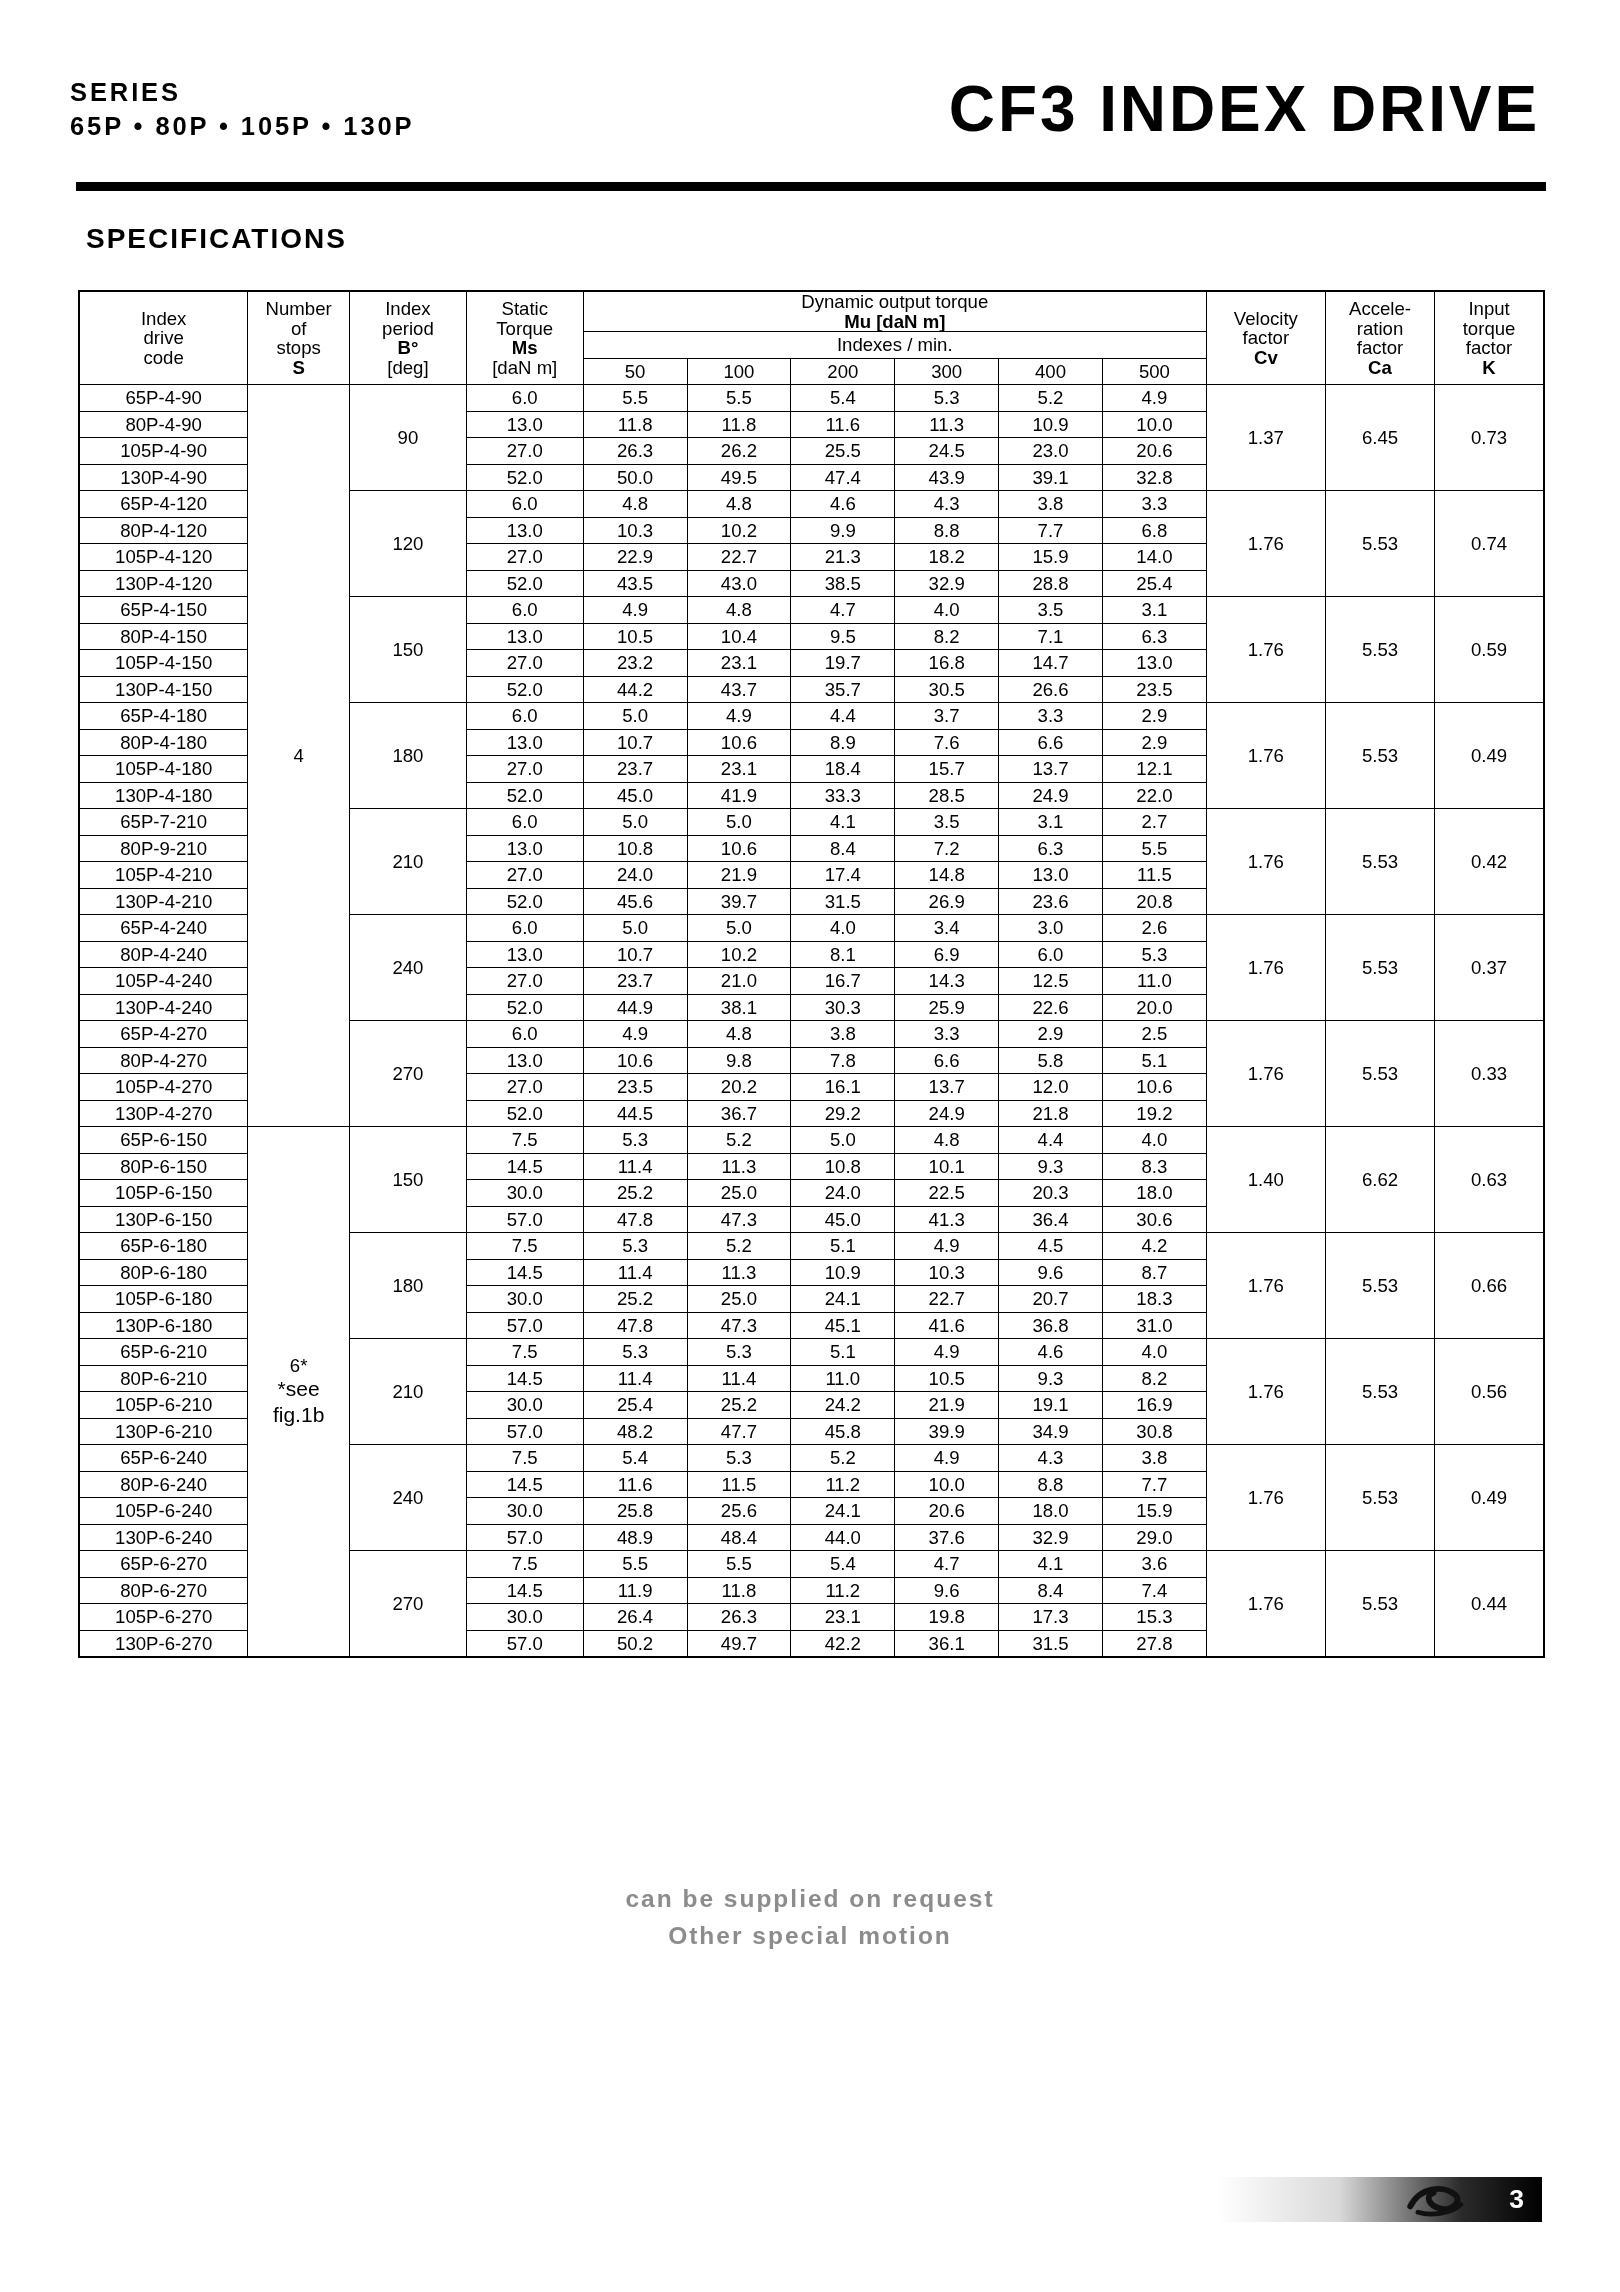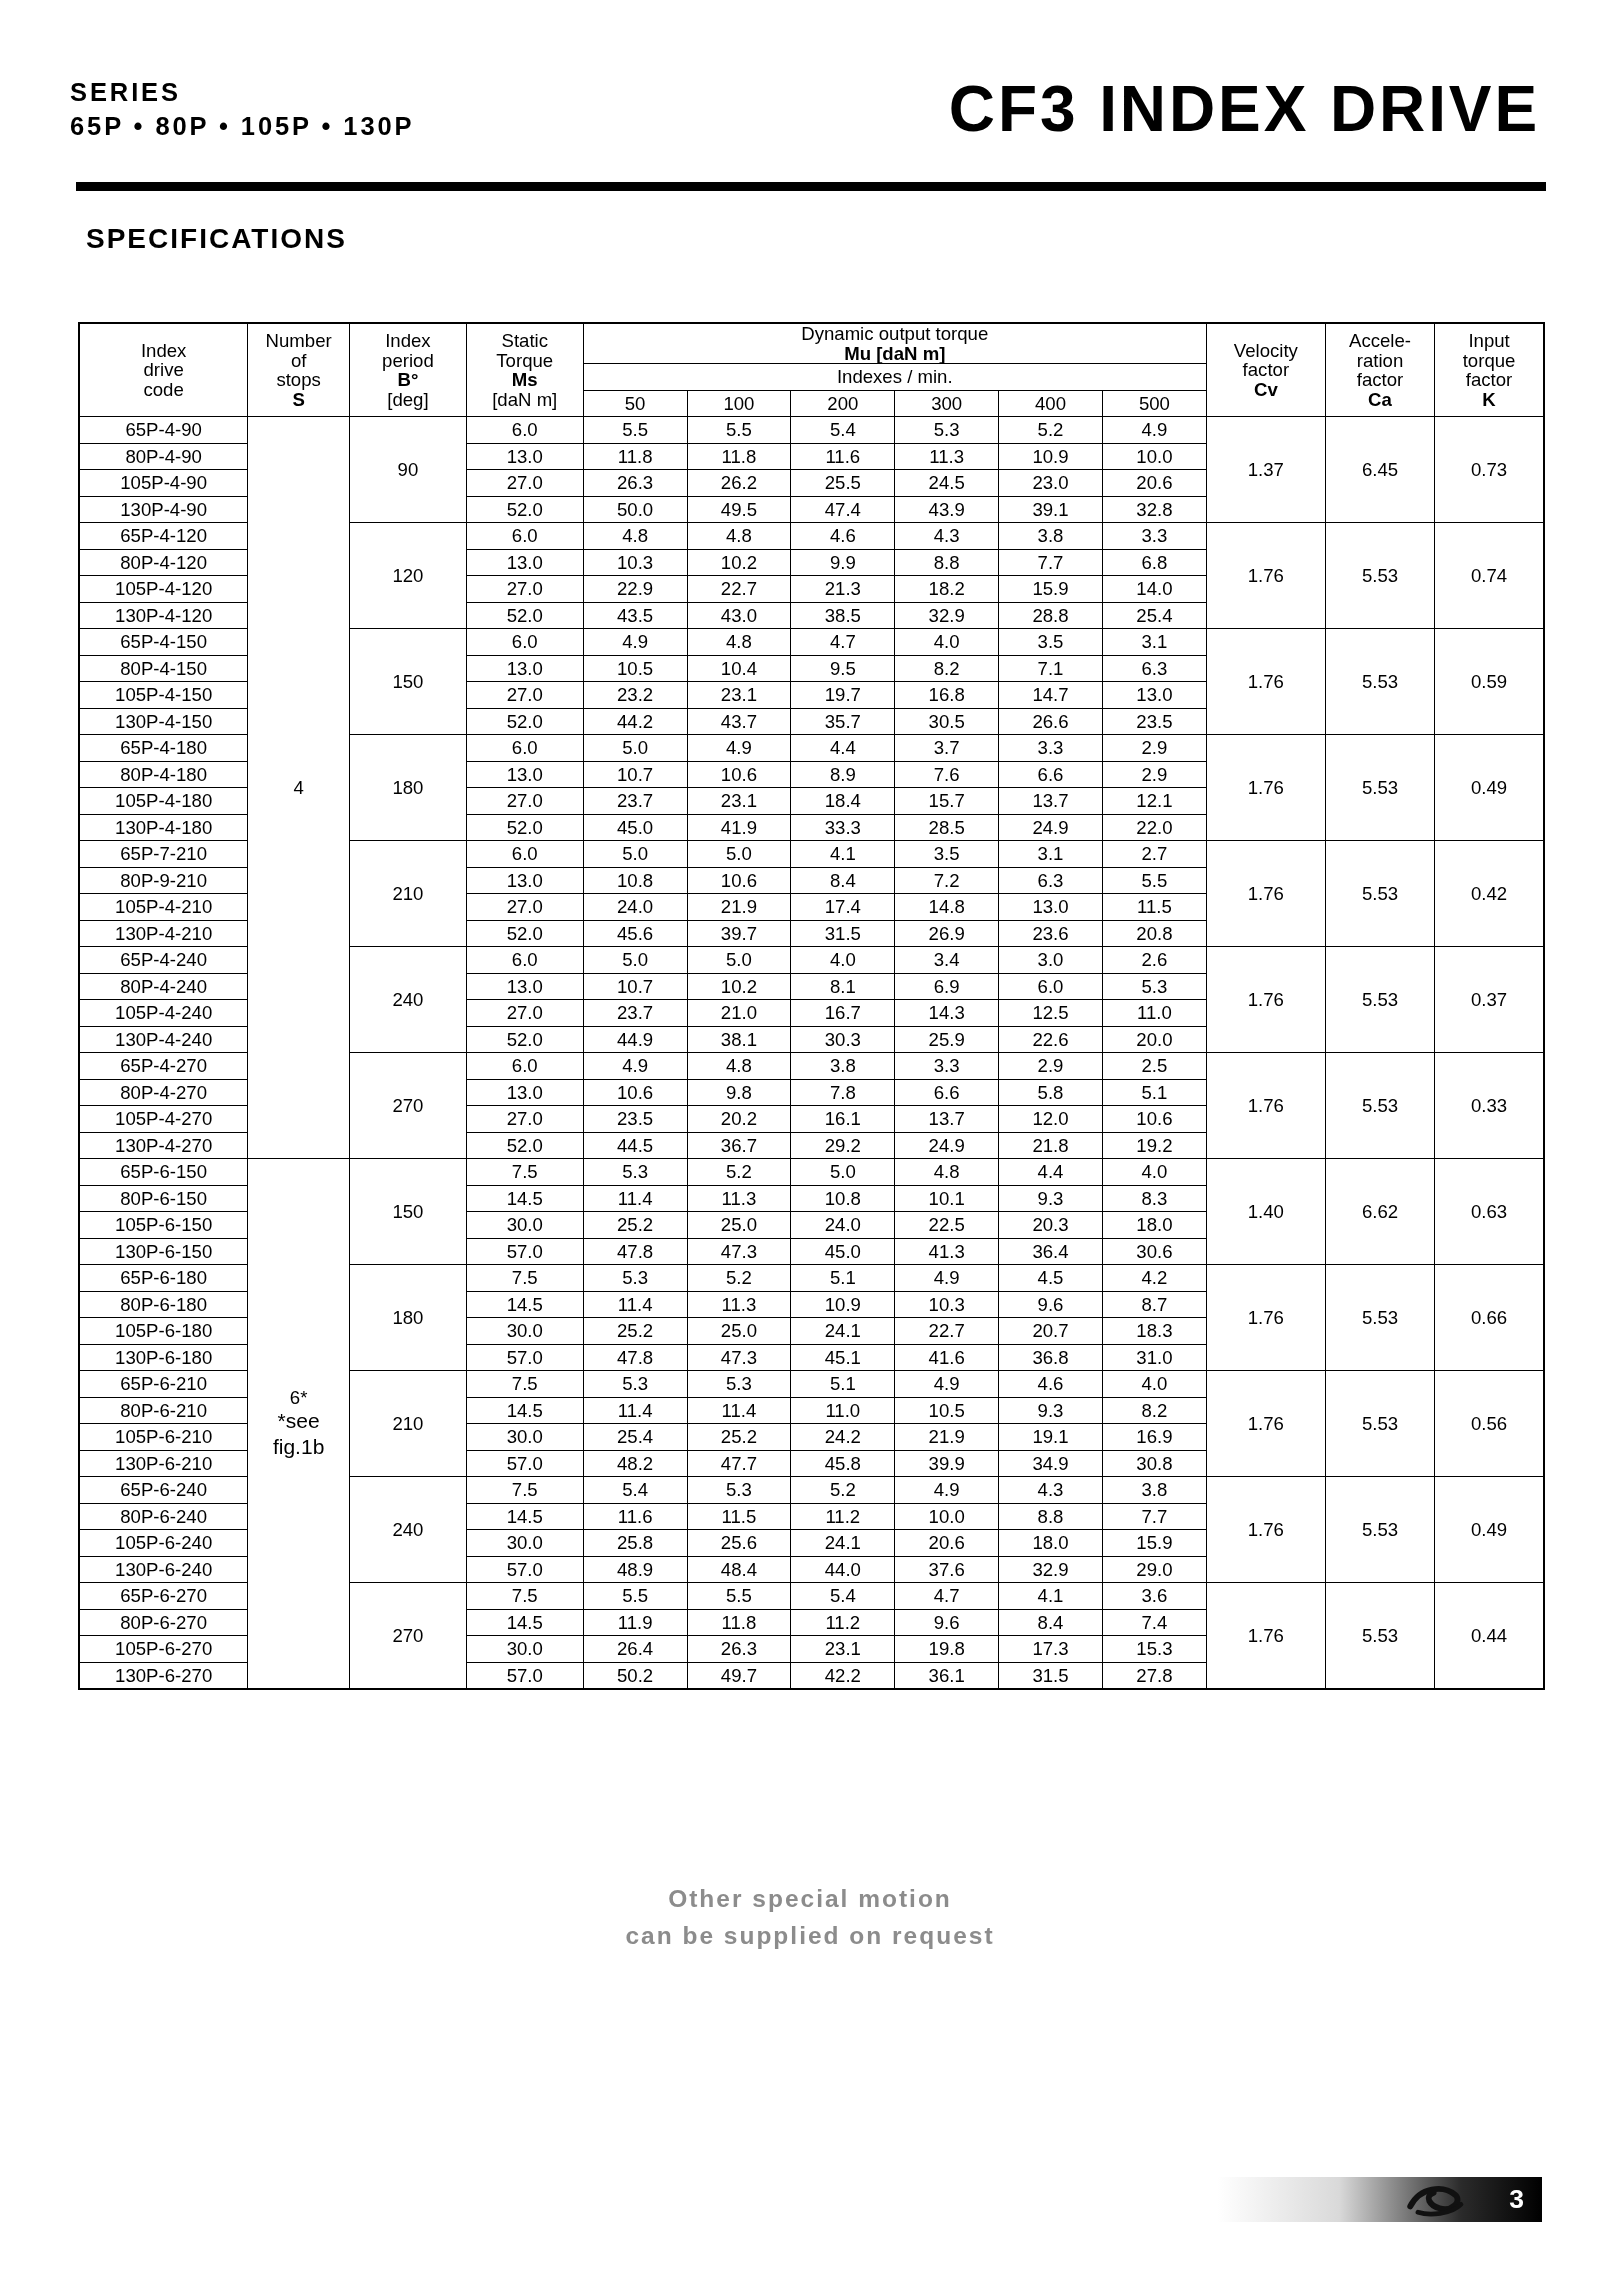--- a/index.html
+++ b/index.html
@@ -75,21 +75,20 @@
     font-weight: bold;
     letter-spacing: 2px;
   }
 
   
   .table-wrap {
     position: absolute;
     left: 78px;
     top: 290px;
     width: 1467px;
-    margin-top: 32px;
   }
   table.spec {
     border-collapse: collapse;
     width: 1467px;
     table-layout: fixed;
   }
   table.spec td, table.spec th {
     border: 1px solid #000;
     text-align: center;
     vertical-align: middle;
@@ -803,22 +802,22 @@
             <td class="num-cell">42.2</td>
             <td class="num-cell">36.1</td>
             <td class="num-cell">31.5</td>
             <td class="num-cell">27.8</td>
           </tr>
         </tbody>
     </table>
   </div>
 
   <div class="note">
+    <div>can be supplied on request</div>
     <div>Other special motion</div>
-    <div>can be supplied on request</div>
   </div>
 
   <div class="pagebar"></div>
   <svg class="logo-mark" viewBox="0 0 70 40">
     <path d="M6 26 C16 6, 40 4, 52 14 C60 21, 48 32, 36 28 C26 25, 20 16, 30 12" fill="none" stroke="#111" stroke-width="6" stroke-linecap="round"></path>
     <path d="M14 32 C26 36, 48 34, 58 24" fill="none" stroke="#111" stroke-width="5" stroke-linecap="round"></path>
   </svg>
   <div class="page-num">3</div>
 
 </div>

